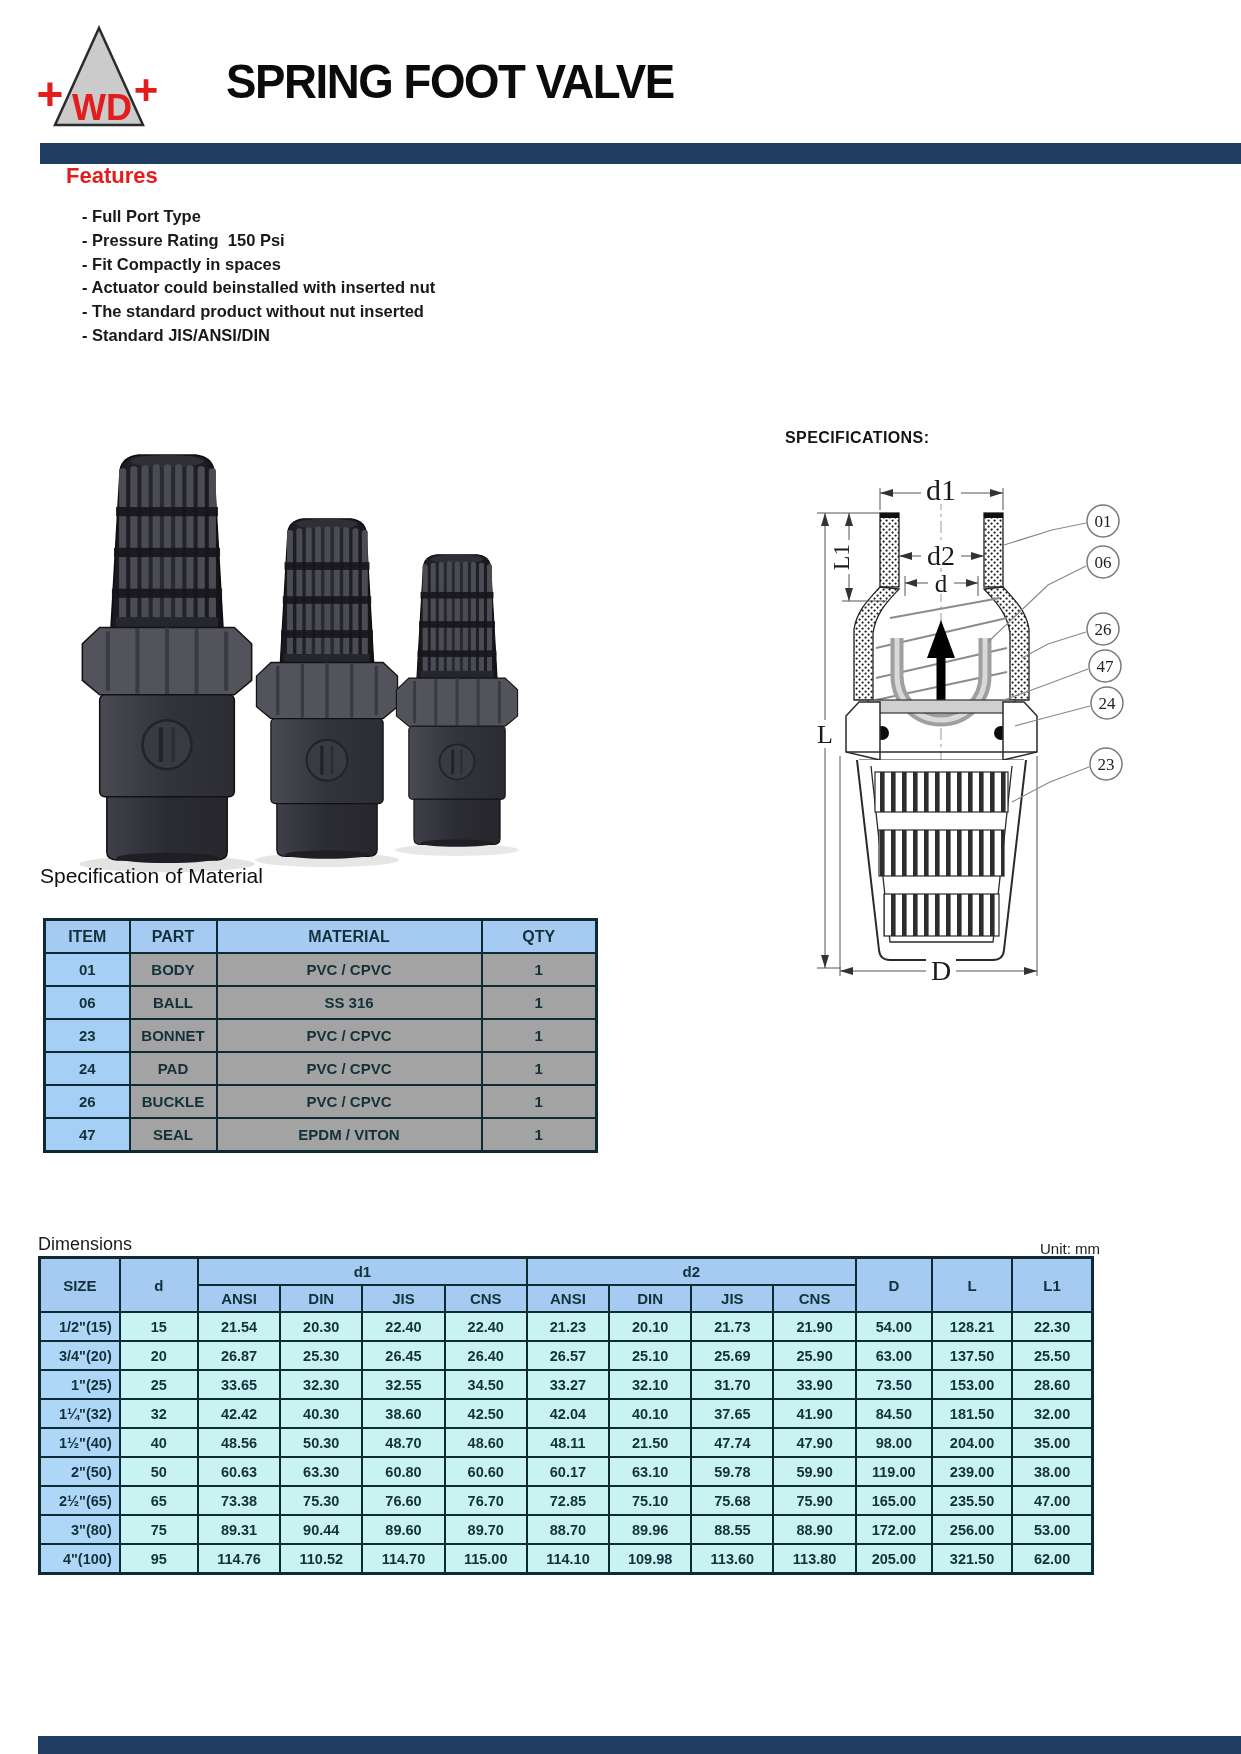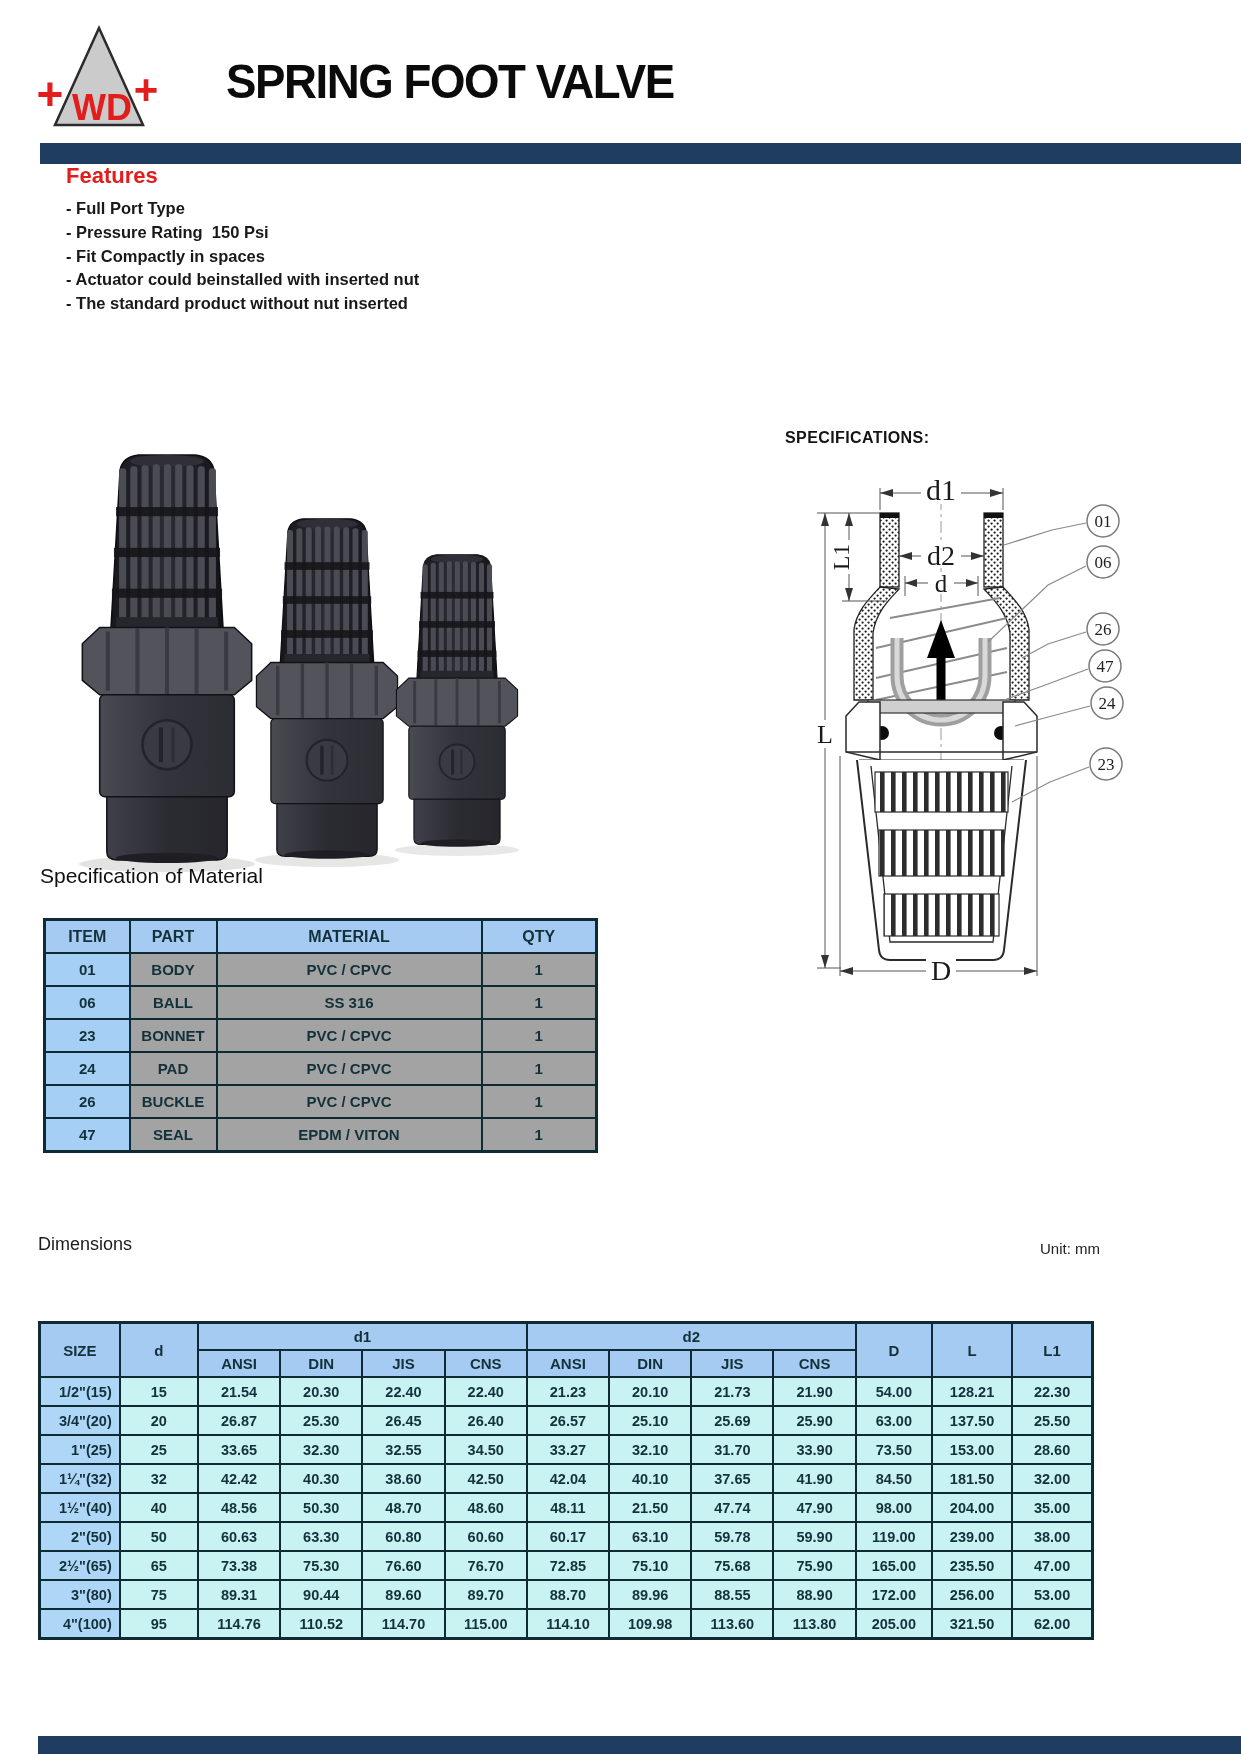--- a/index.html
+++ b/index.html
@@ -10,40 +10,40 @@
   
   .title{position:absolute;left:226px;top:54px;font-size:48px;font-weight:bold;color:#0b0b0b;
          letter-spacing:-1.5px;transform:scaleX(.95);transform-origin:left top;white-space:nowrap;}
   .bar{position:absolute;background:#1f3c61;}
   .bar.top{left:40px;top:143px;width:1201px;height:21px;}
   .bar.bottom{left:38px;top:1736px;width:1203px;height:18px;}
 
   
   .features{position:absolute;left:66px;top:163px;width:560px;}
   .features h2{margin:0 0 8px 0;font-size:22px;font-weight:bold;color:#e31c1c;}
-  .features ul{margin:0;padding:0;list-style:none;}
+  .features ul{margin:16px;padding:0;list-style:none;}
   .features li{font-size:16.5px;font-weight:bold;color:#191919;line-height:23.8px;white-space:pre-wrap;}
 
   
   .spec-heading{position:absolute;left:785px;top:429px;font-size:16px;font-weight:bold;color:#141414;letter-spacing:.4px;}
 
   
   .mat-title{position:absolute;left:40px;top:864px;font-size:21px;color:#101010;}
   .dim-title{position:absolute;left:38px;top:1234px;font-size:18px;color:#1b1b1b;}
   .unit-label{position:absolute;left:1030px;top:1240px;width:70px;text-align:right;font-size:15px;color:#222;}
 
   
   table{border-collapse:collapse;table-layout:fixed;margin-top:15px;}
   .mat-table{position:absolute;left:43px;top:903px;width:552px;border:3px solid #0e2a33;}
   .mat-table th,.mat-table td{border:2px solid #0e2a33;text-align:center;font-weight:bold;color:#13313a;overflow:hidden;}
   .mat-table th{background:#a6cbf2;font-size:16px;height:29px;}
   .mat-table td{background:#a3a3a3;font-size:15px;height:29px;}
   .mat-table td.item-col{background:#a6cff5;}
 
-  .dim-table{position:absolute;left:38px;top:1306px;width:1056px;border:3px solid #0e2a33;padding-left:16px;}
+  .dim-table{position:absolute;left:38px;top:1241px;width:1056px;border:3px solid #0e2a33;padding-left:16px;}
   .dim-table th,.dim-table td{border:2px solid #0e2a33;text-align:center;color:#13313a;overflow:hidden;}
   .dim-table th{background:#a6cbf2;font-size:15px;font-weight:bold;height:23px;}
   .dim-table td{background:#c9f2f2;font-size:14.5px;font-weight:bold;height:25px;}
   .dim-table td.size-col{background:#aed6f6;text-align:right;padding-right:7px;}
 
   svg text{font-family:"Liberation Serif",serif;}
   .sans{font-family:"Liberation Sans",sans-serif;}
 </style>
 </head>
 <body>
@@ -60,20 +60,21 @@
   <div class="bar top"></div>
 
   <div class="features">
     <h2>Features</h2>
     <ul>
         <li>- Full Port Type</li>
         <li>- Pressure Rating  150 Psi</li>
         <li>- Fit Compactly in spaces</li>
         <li>- Actuator could beinstalled with inserted nut</li>
         <li>- The standard product without nut inserted</li>
+        <li>- Standard JIS/ANSI/DIN</li>
       </ul>
   </div>
 
   <svg class="abs" style="left:35px;top:412px" width="500" height="462" viewBox="0 0 500 462">
     <defs>
       <linearGradient id="gCap" x1="0" y1="0" x2="1" y2="0">
         <stop offset="0" stop-color="#17171c"></stop>
           <stop offset="0.5" stop-color="#2c2c34"></stop>
           <stop offset="1" stop-color="#121217"></stop>
       </linearGradient>

